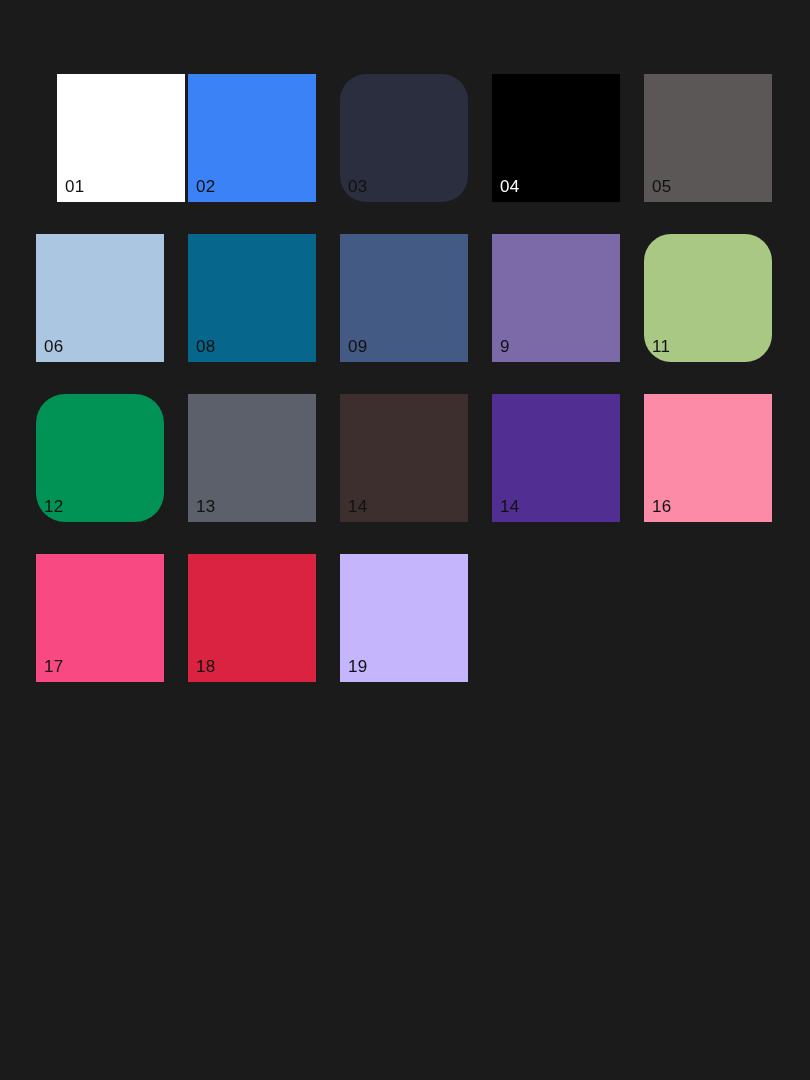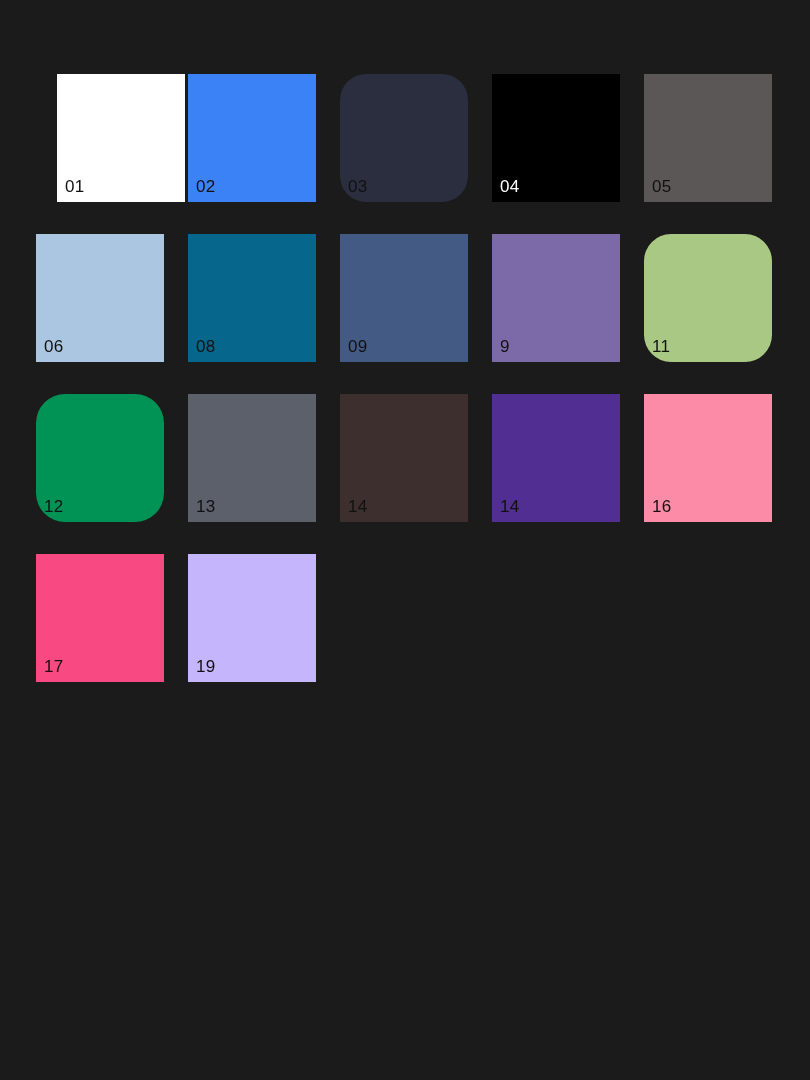--- a/index.html
+++ b/index.html
@@ -92,16 +92,19 @@
     </div>
     <div class="swatch" style="background: rgb(81, 47, 146);">
       <span class="swatch-label">14</span>
     </div>
     <div class="swatch" style="background: rgb(251, 139, 166);">
       <span class="swatch-label">16</span>
     </div>
     <div class="swatch" style="background: rgb(249, 73, 130);">
       <span class="swatch-label">17</span>
     </div>
+    <div class="swatch" style="background: rgb(218, 35, 64);">
+      <span class="swatch-label">18</span>
+    </div>
     <div class="swatch" style="background: #c4b5fd;">
       <span class="swatch-label">19</span>
     </div>
   </div>
 
 </body></html>

